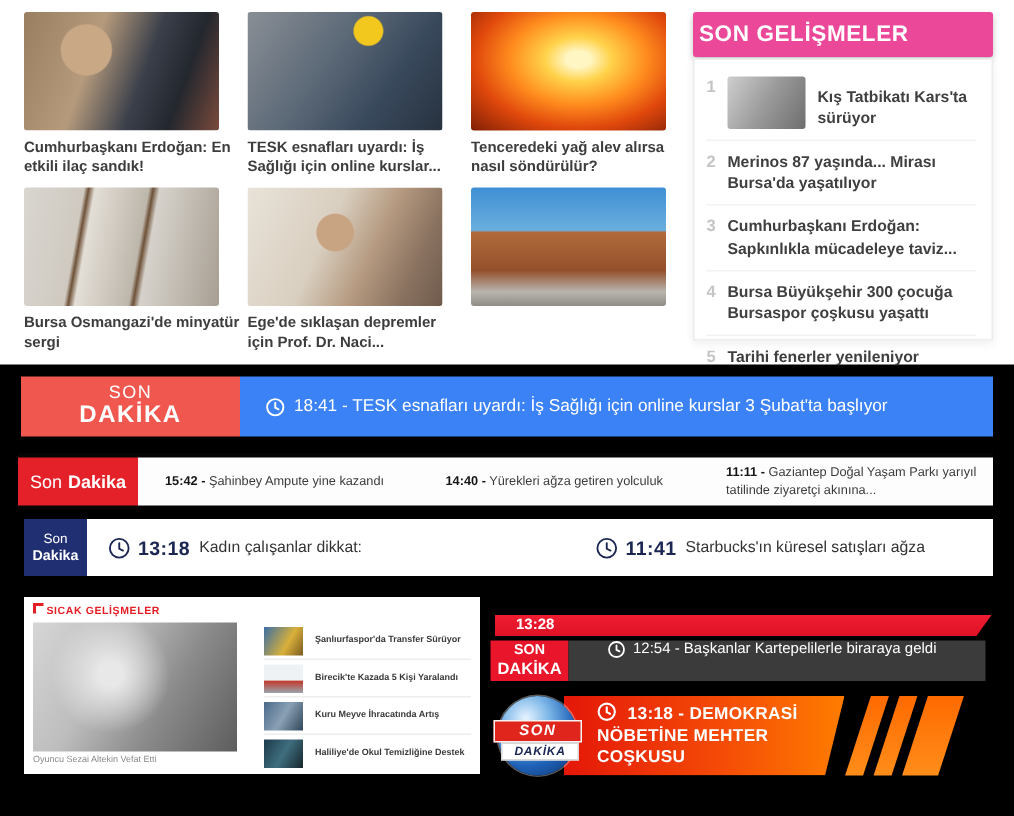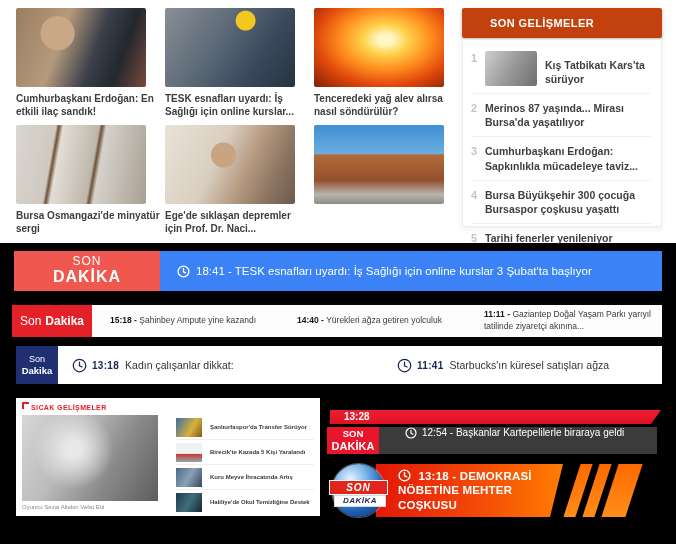--- a/index.html
+++ b/index.html
@@ -20,22 +20,22 @@
     linear-gradient(125deg,#8a8f96 0%,#5d6a78 40%,#39495c 70%,#27323f 100%);}
   .img-fire{background:radial-gradient(ellipse at 55% 40%,#fff6c4 8%,#ffd24a 22%,#ff8c1e 45%,#e0480c 68%,#801e05 100%);}
   .img-gallery{background:linear-gradient(100deg,#d9d6d0 0%,#cfc9c0 28%,#6e5138 30%,#e3ded6 33%,
     #bdb6ab 58%,#6e5138 60%,#d6d2cb 63%,#a89f93 100%);}
   .img-prof{background:radial-gradient(circle at 45% 38%,#c9a483 14%,rgba(0,0,0,0) 15%),
     linear-gradient(115deg,#e8e2d8 0%,#d9cfc0 40%,#b59a80 62%,#8a7260 82%,#6e5a4c 100%);}
   .img-school{background:linear-gradient(180deg,#3f8fd4 0%,#6aaede 36%,#b06a3a 38%,#94502c 70%,#b8b4ae 88%,#8f8b85 100%);}
 
   
   .sidebar{position:absolute;left:462px;top:8px;width:200px;}
-  .sidebar-header{background:#c2410c;color:#fff;font-weight:bold;font-size:11px;
-    letter-spacing:.4px;height:30px;line-height:30px;padding-left:28px;border-radius:2px;
+  .sidebar-header{background:#ec4899;color:#fff;font-weight:bold;font-size:15px;
+    letter-spacing:.4px;height:30px;line-height:30px;padding-left:4px;border-radius:2px;
     box-shadow:0 2px 4px rgba(0,0,0,.25);}
   .sidebar-panel{background:#fff;border:1px solid #ececec;box-shadow:0 2px 6px rgba(0,0,0,.07);
     margin-top:1px;padding:4px 10px 8px 8px;height:188px;box-sizing:border-box;}
   .sg-item{display:flex;align-items:flex-start;padding:7px 0;border-bottom:1px solid #f2f2f2;cursor:pointer;}
   .sg-item:last-child{border-bottom:none;}
   .sg-rank{width:14px;flex:none;color:#c4c4c4;font-size:11px;font-weight:bold;padding-top:1px;}
   .sg-text{font-size:10.5px;font-weight:bold;color:#3f3f3f;line-height:1.35;}
   .sg-thumb{width:52px;height:35px;flex:none;margin-right:8px;border-radius:2px;
     background:linear-gradient(120deg,#cfcfcf,#9a9a9a 50%,#6e6e6e);}
   .sg-row{display:flex;align-items:flex-end;}
@@ -67,21 +67,21 @@
   .b2i3{width:178px;margin-left:32px;}
 
   
   .bar3{position:absolute;left:16px;top:346px;width:646px;height:38px;background:#fff;display:flex;align-items:center;}
   .bar3-label{width:42px;height:38px;flex:none;background:#202e72;color:#fff;text-align:center;
     display:flex;flex-direction:column;justify-content:center;}
   .bar3-label .l1{font-size:9px;font-weight:400;line-height:1.2;}
   .bar3-label .l2{font-size:9.5px;font-weight:800;line-height:1.2;}
   .bar3-item{display:flex;align-items:center;color:#1b2653;cursor:pointer;}
   .bar3-item .clock{margin-right:5px;}
-  .bar3-time{font-size:10px;font-weight:800;margin-right:6px;letter-spacing:.3px;}
+  .bar3-time{font-size:13px;font-weight:800;margin-right:6px;letter-spacing:.3px;}
   .bar3-text{font-size:10.5px;color:#333;font-weight:500;}
   .b3i1{margin-left:14px;}
   .b3i2{position:absolute;left:381px;}
 
   
   .hot-card{position:absolute;left:16px;top:398px;width:304px;height:118px;background:#fff;
     box-sizing:border-box;padding:3px 6px 4px 6px;}
   .hot-header{display:flex;align-items:center;height:12px;}
   .corner-bracket{width:5px;height:5px;border-left:2px solid #e31e24;border-top:2px solid #e31e24;
     margin-right:2px;margin-bottom:3px;}
@@ -216,21 +216,21 @@
     </div>
   </div>
 
   <div class="bar2">
     <div class="bar2-label">
       <span>Son</span>
       <b>Dakika</b>
     </div>
     <div class="bar2-body">
       <div class="bar2-item b2i1">
-        <b>15:18 -</b>
+        <b>15:42 -</b>
         <span>Şahinbey Ampute yine kazandı</span>
       </div>
       <div class="bar2-item b2i2">
         <b>14:40 -</b>
         <span>Yürekleri ağza getiren yolculuk</span>
       </div>
       <div class="bar2-item b2i3">
         <b>11:11 -</b>
         <span>Gaziantep Doğal Yaşam Parkı yarıyıl tatilinde ziyaretçi akınına...</span>
       </div>

